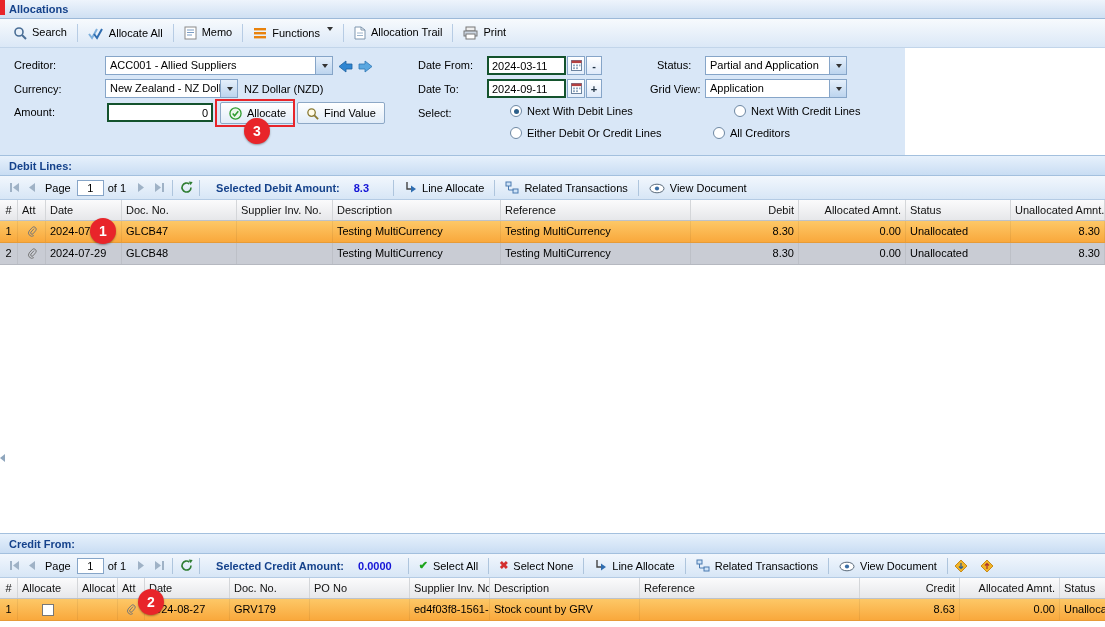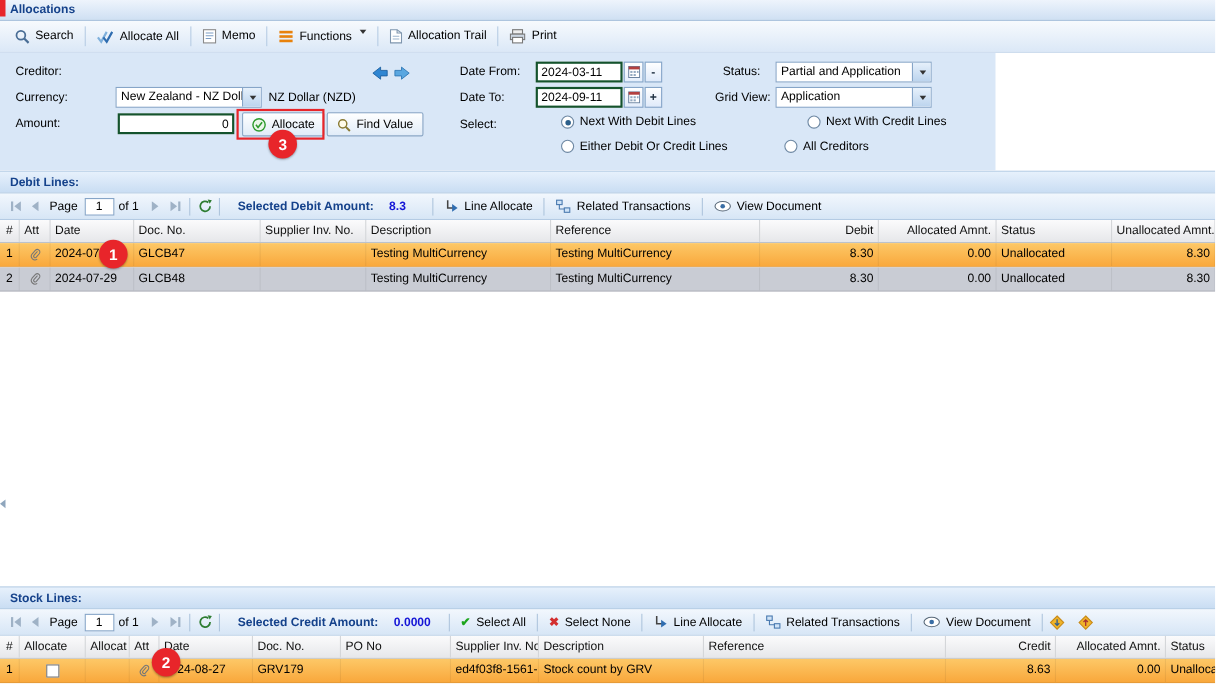--- a/index.html
+++ b/index.html
@@ -46,21 +46,21 @@
   .section{position:absolute;left:0;width:1105px;overflow:hidden;background:#fff}
   .sec-hdr{height:21px;background:linear-gradient(#e7f1fc,#c9ddf3);border-top:1px solid #a3c0de;border-bottom:1px solid #a3c0de;
     display:flex;align-items:center;padding-left:9px;font-weight:bold;color:#15428b}
   .grid-tb{height:24px;background:linear-gradient(#f2f7fd,#d7e6f6);border-bottom:1px solid #b4cbe4;
     display:flex;align-items:center;padding:0 5px;white-space:nowrap}
   .grid-tb .gsep{width:1px;height:16px;background:#aec5dd;margin:0 4px;flex:0 0 auto}
   .pgbtn{display:flex;align-items:center;justify-content:center;width:18px;height:18px}
   .pginput{width:27px;height:16px;border:1px solid #86a5c8;text-align:center;font:11px "Liberation Sans",sans-serif;margin:0 4px}
   .amt-lbl{font-weight:bold;color:#15428b;margin-left:12px}
   .amt-val{font-weight:bold;color:#1414d6;margin-left:14px}
-  .gbtn{display:flex;align-items:center;gap:5px;padding:2px 6px;border-radius:2px;cursor:default}
+  .gbtn{display:flex;align-items:flex-end;gap:5px;padding:2px 6px;border-radius:2px;cursor:default}
 
   .grid-hdr{height:21px;background:linear-gradient(#fbfbfc,#e6e7ea);border-bottom:1px solid #bcc2ca;display:flex;overflow:hidden}
   .hc{border-right:1px solid #d4d6d9;padding:0 4px;line-height:20px;overflow:hidden;white-space:nowrap;flex:0 0 auto;color:#111}
   .grid-body{background:#fff}
   .grow{display:flex;height:22px;overflow:hidden}
   .cell{padding:0 4px;line-height:21px;overflow:hidden;white-space:nowrap;border-right:1px solid rgba(0,0,0,0.06);flex:0 0 auto}
   .grow.sel{background:linear-gradient(#fdc867,#f9a83c);border-bottom:1px solid #e79b37}
   .grow.gray{background:#c9ccd4;border-bottom:1px solid #b5b8c0}
   .num{text-align:right}
   .ctr{display:flex;align-items:center;justify-content:center}
@@ -162,20 +162,26 @@
             <rect x="1" y="5" width="13" height="5" fill="#ccd6e2" stroke="#777"></rect>
             <rect x="3" y="8" width="9" height="5" fill="#fff" stroke="#777"></rect>
           </svg>
         </span>
       <span>Print</span>
     </div>
   </div>
 
   <div class="formarea">
     <span class="lbl" style="left:14px;top:11px">Creditor:</span>
+    <div class="combo" style="left:105px;top:8px;width:228px">
+      <span class="combo-text">ACC001 - Allied Suppliers</span>
+      <span class="combo-trigger">
+          <span class="caret"></span>
+        </span>
+    </div>
     <div class="navbtn" style="left:337px;top:10px">
       <span>
           <svg width="15" height="13" viewBox="0 0 15 13">
             <path d="M1 6.5 L8 1 V4 H14 V9 H8 V12 Z" fill="#2f86d2" stroke="#1c5f9e" stroke-width="0.8"></path>
           </svg>
         </span>
     </div>
     <div class="navbtn" style="left:357px;top:10px">
       <span>
           <svg width="15" height="13" viewBox="0 0 15 13">
@@ -410,21 +416,21 @@
         <div class="cell dc7 num">8.30</div>
         <div class="cell dc8 num">0.00</div>
         <div class="cell dc9">Unallocated</div>
         <div class="cell dc10 num">8.30</div>
       </div>
     </div>
   </div>
 
   <div class="section" style="top:533px;height:94px">
     <div class="sec-hdr">
-      <span>Stock Lines:</span>
+      <span>Credit From:</span>
     </div>
     <div class="grid-tb">
       <span class="pgbtn">
           <svg width="11" height="9">
             <rect x="1" y="0" width="2" height="9" fill="#9fb2c6"></rect>
             <polygon points="10,0 4,4.5 10,9" fill="#9fb2c6"></polygon>
           </svg>
         </span>
       <span class="pgbtn">
           <svg width="8" height="9">

